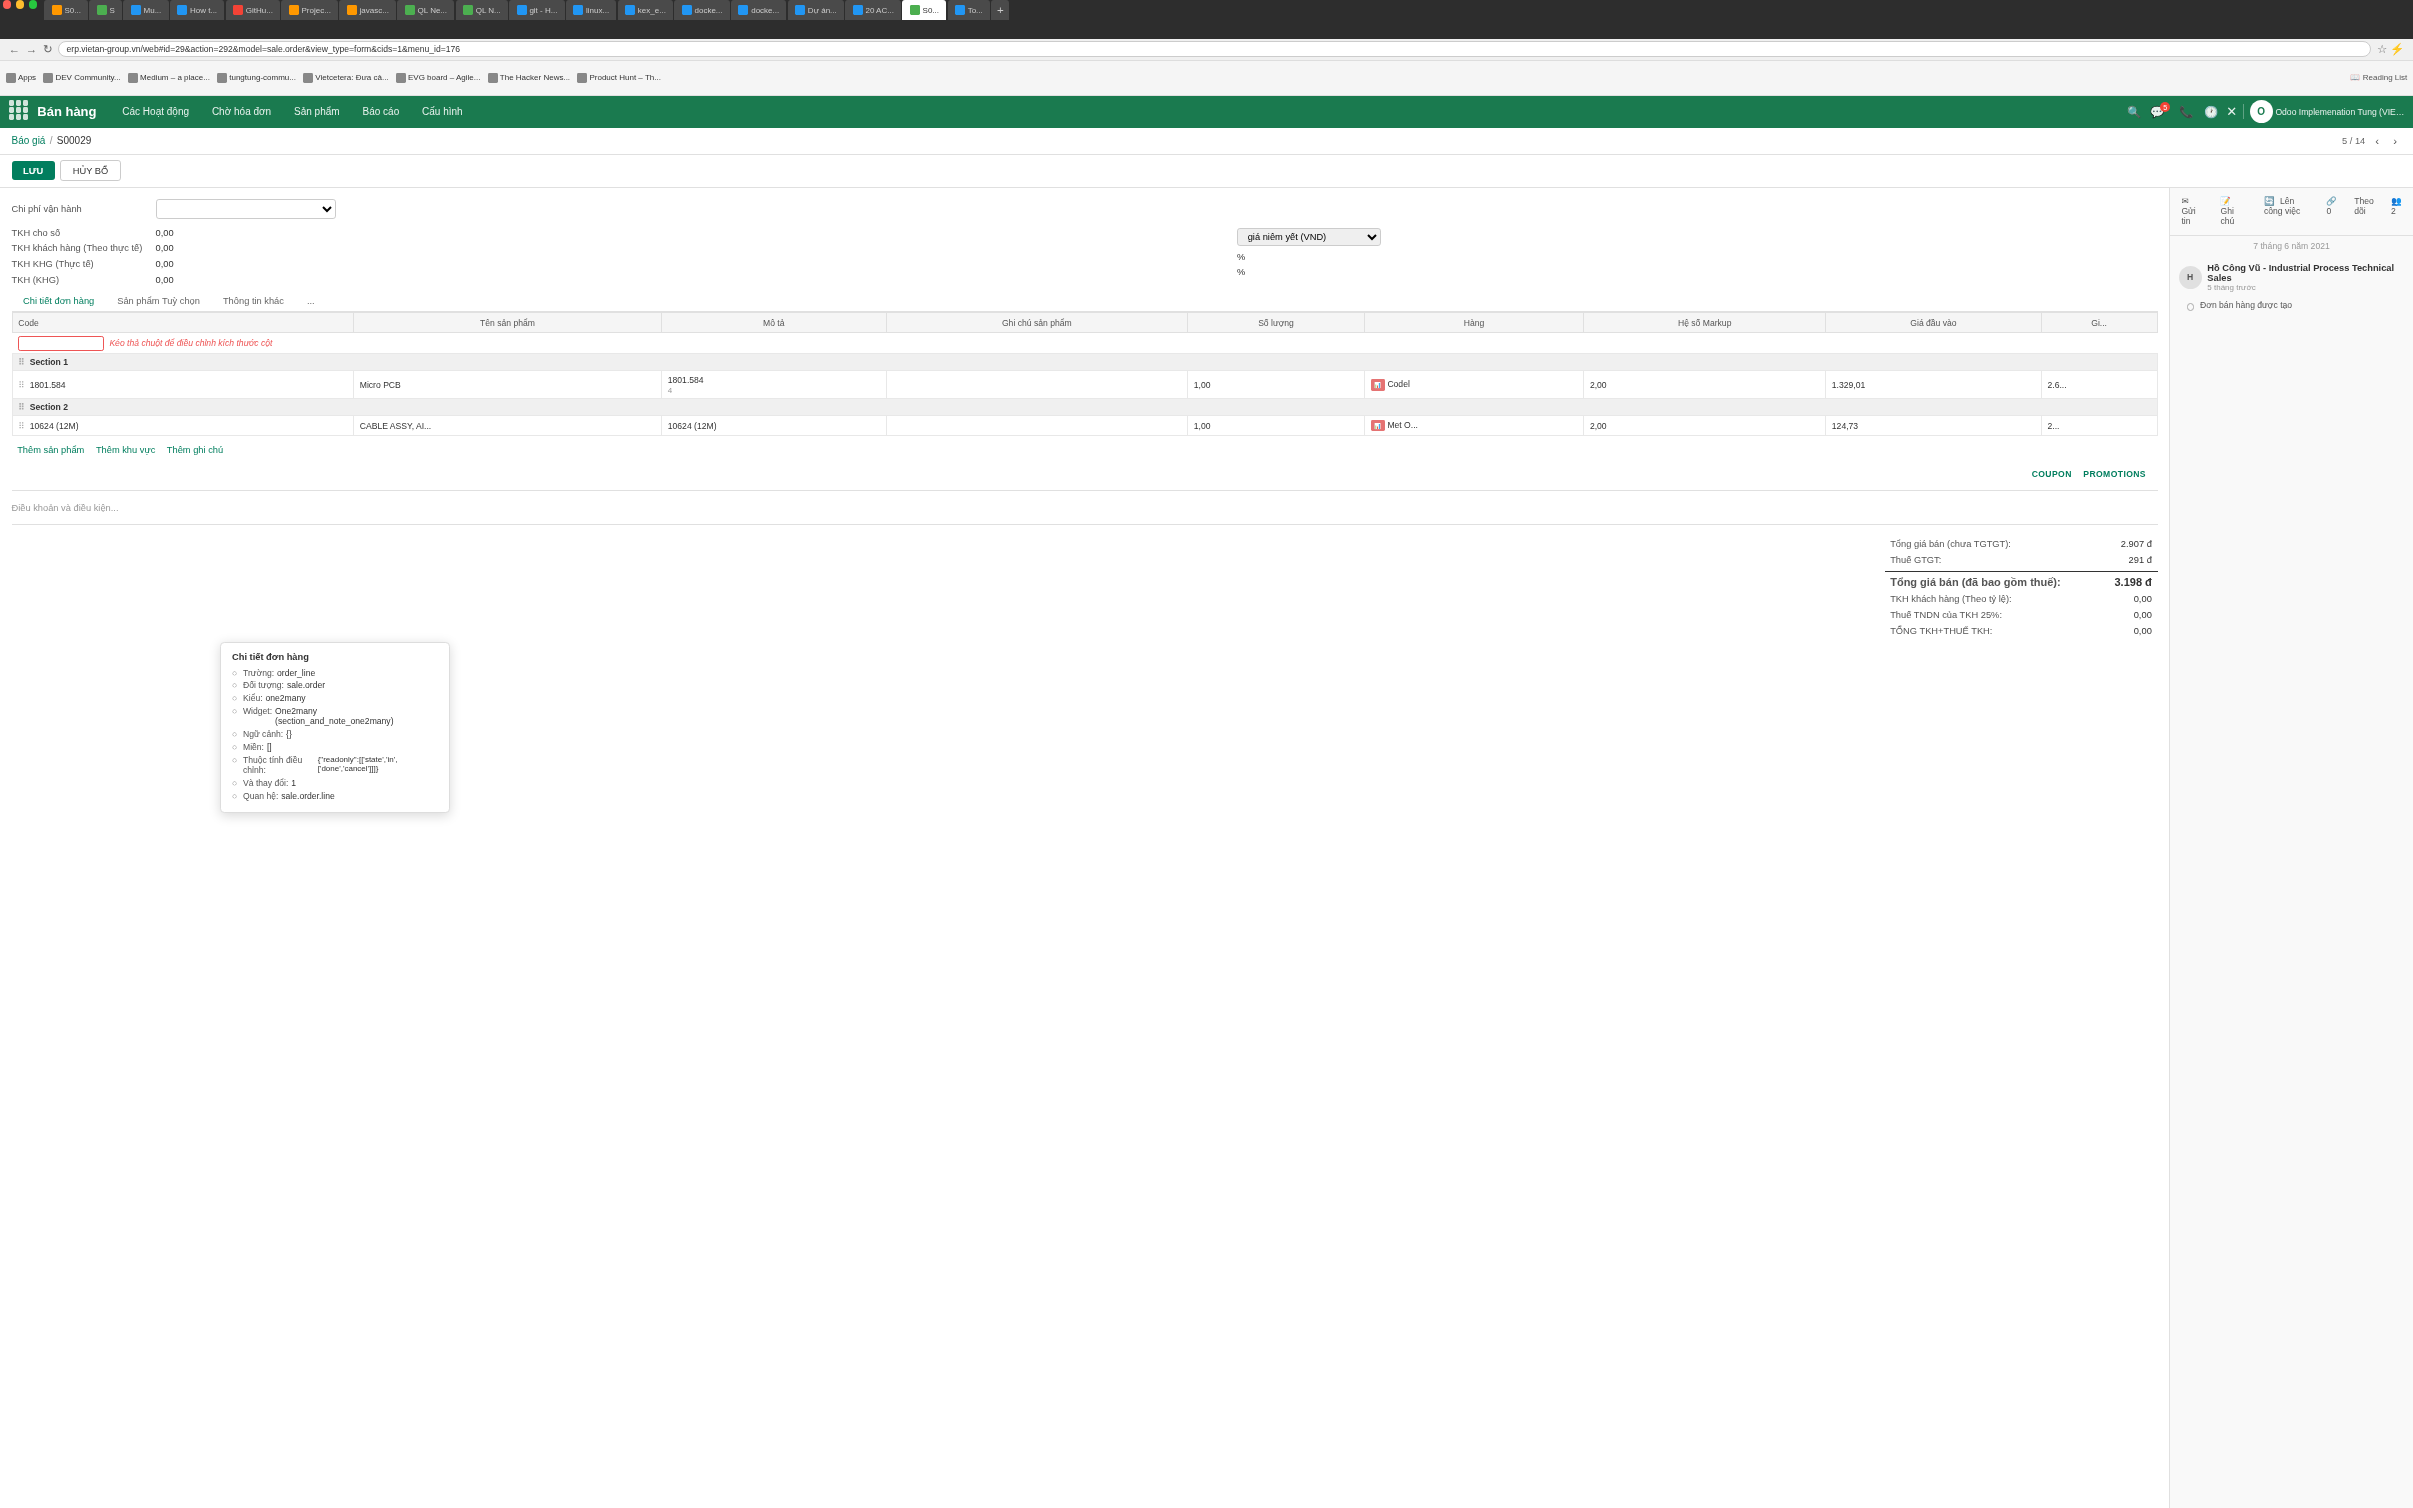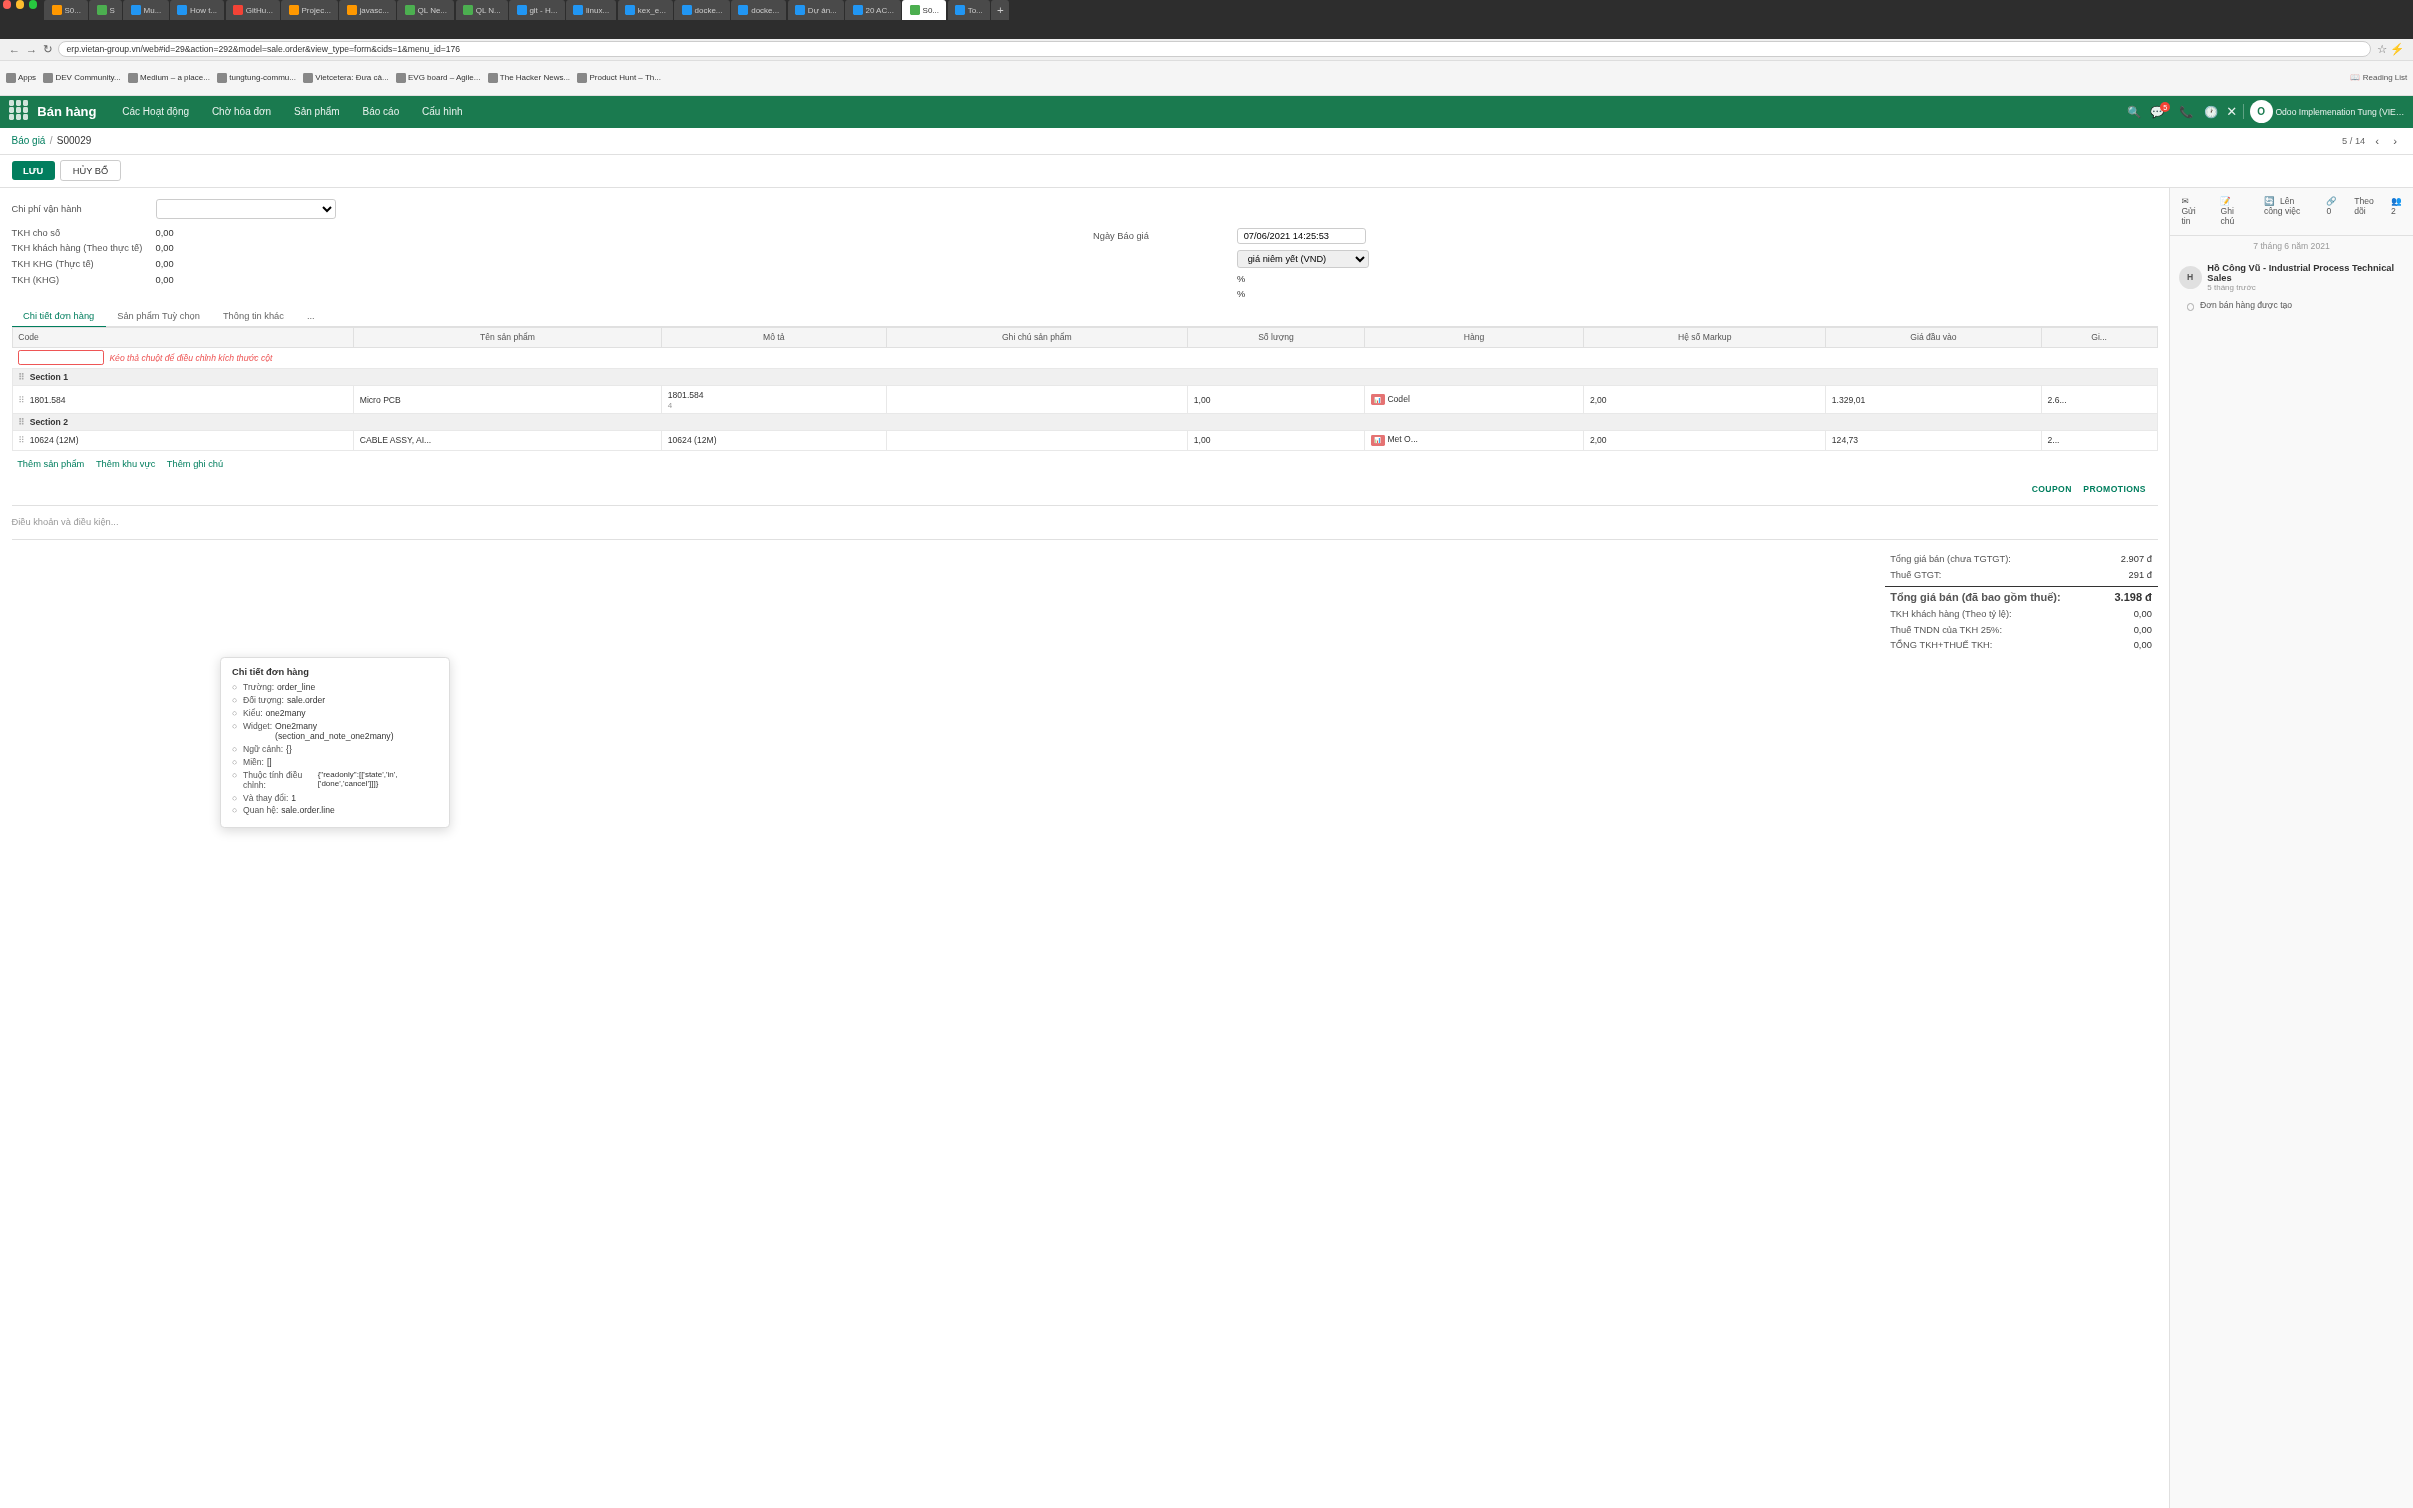--- a/index.html
+++ b/index.html
@@ -756,26 +756,22 @@
             <div class="form-field-label">TKH KHG (Thực tế)</div>
             <div class="form-field-value">0,00</div>
           </div>
           <div class="form-field-row">
             <div class="form-field-label">TKH (KHG)</div>
             <div class="form-field-value">0,00</div>
           </div>
         </div>
         <div class="form-col">
           <div class="form-field-row">
-            <div class="form-field-label">Ngày Báo giá</div>
-            <input class="form-field-input" type="text" value="07/06/2021 14:25:53" style="">
-          </div>
-          <div class="form-field-row">
             <div class="form-field-label"></div>
-            <select class="form-field-input" style="width:132px;">
+            <select class="form-field-input" style="width:144px;">
               <option>giá niêm yết (VND)</option>
             </select>
           </div>
           <div class="form-field-row">
             <div class="form-field-label"></div>
             <div class="form-field-value">%</div>
           </div>
           <div class="form-field-row">
             <div class="form-field-label"></div>
             <div class="form-field-value">%</div>

